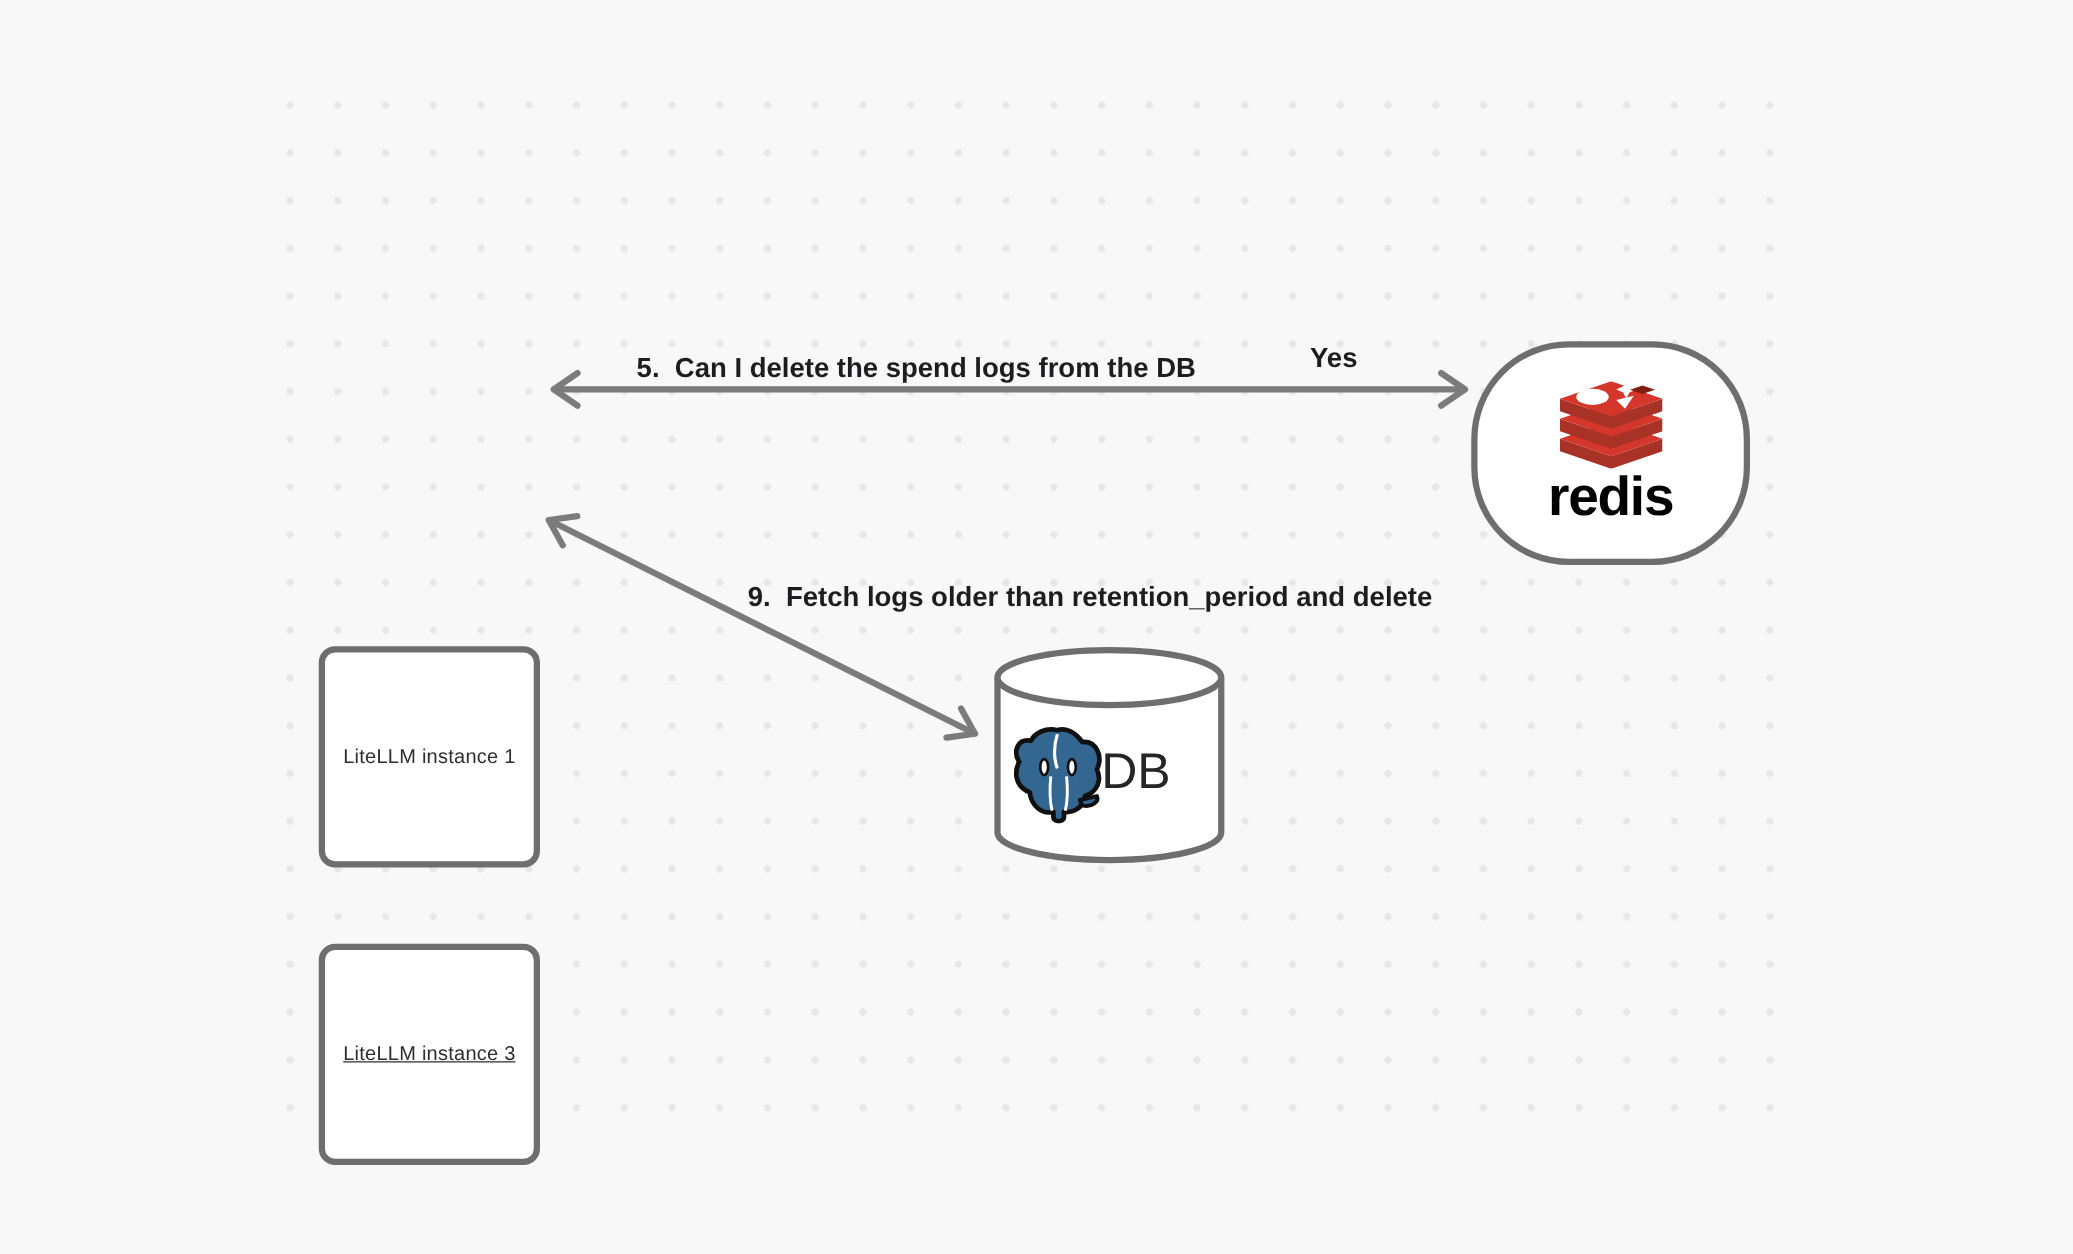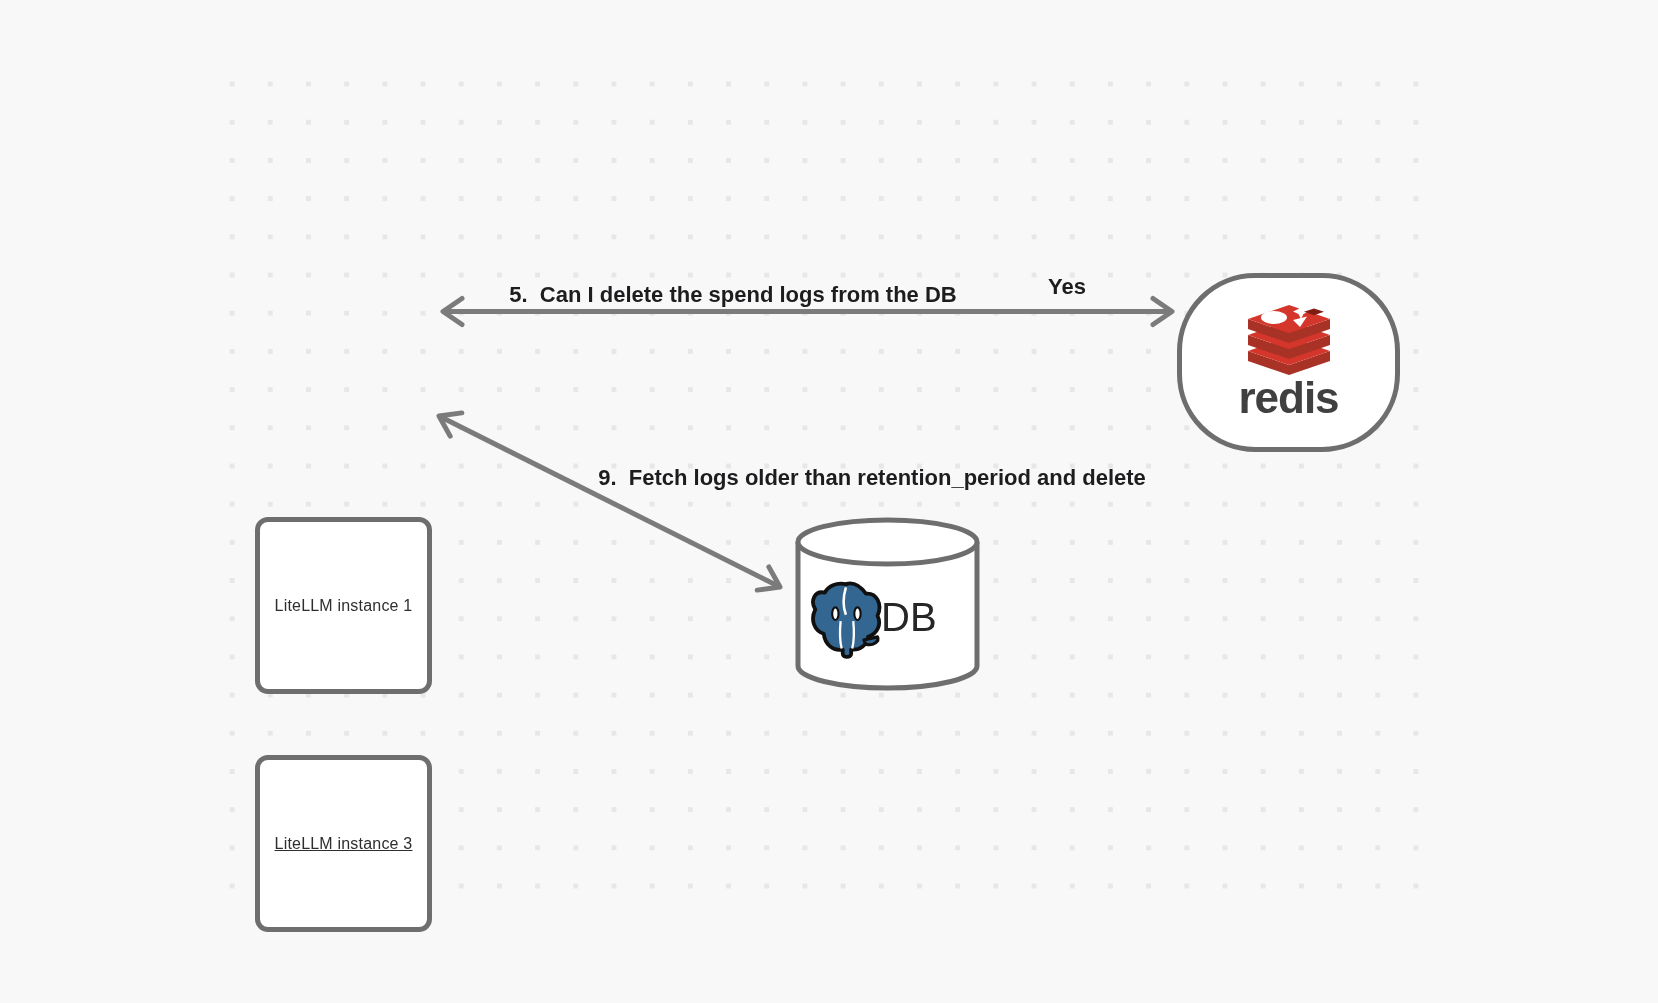--- a/index.html
+++ b/index.html
@@ -35,21 +35,21 @@
   .box.b3{top:755px;text-decoration:underline;}
 
   
   .redis-node{
     position:absolute;left:1177px;top:273px;width:223px;height:179px;
     background:#ffffff;border:5px solid #6e6e6e;border-radius:78px;
     box-sizing:border-box;
     display:flex;flex-direction:column;align-items:center;justify-content:center;
   }
   .redis-word{
-    font-size:44px;font-weight:bold;color:#404040;
+    font-size:44px;font-weight:bold;color:#000000;
     letter-spacing:-1px;line-height:1;margin-top:1px;
   }
 
   
   svg.cyl{position:absolute;left:788px;top:510px;width:200px;height:190px;}
   svg.pg{position:absolute;left:811px;top:581px;width:74px;height:78px;}
   .db-label{
     position:absolute;left:881px;top:597px;
     font-size:40px;color:#262626;line-height:1;text-align:right;
   }

